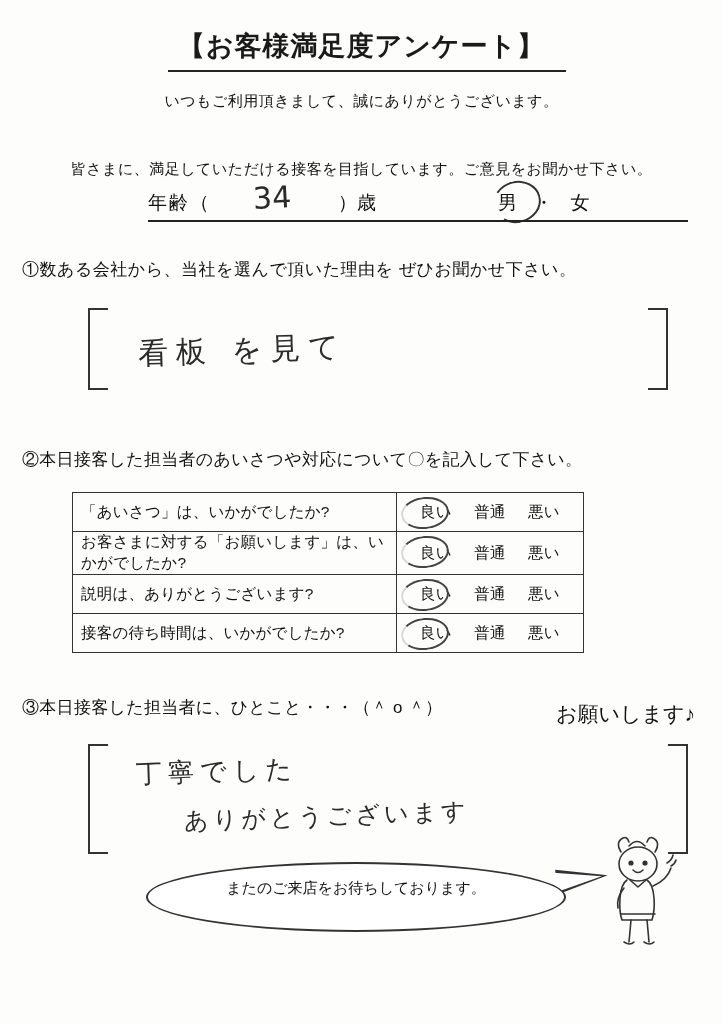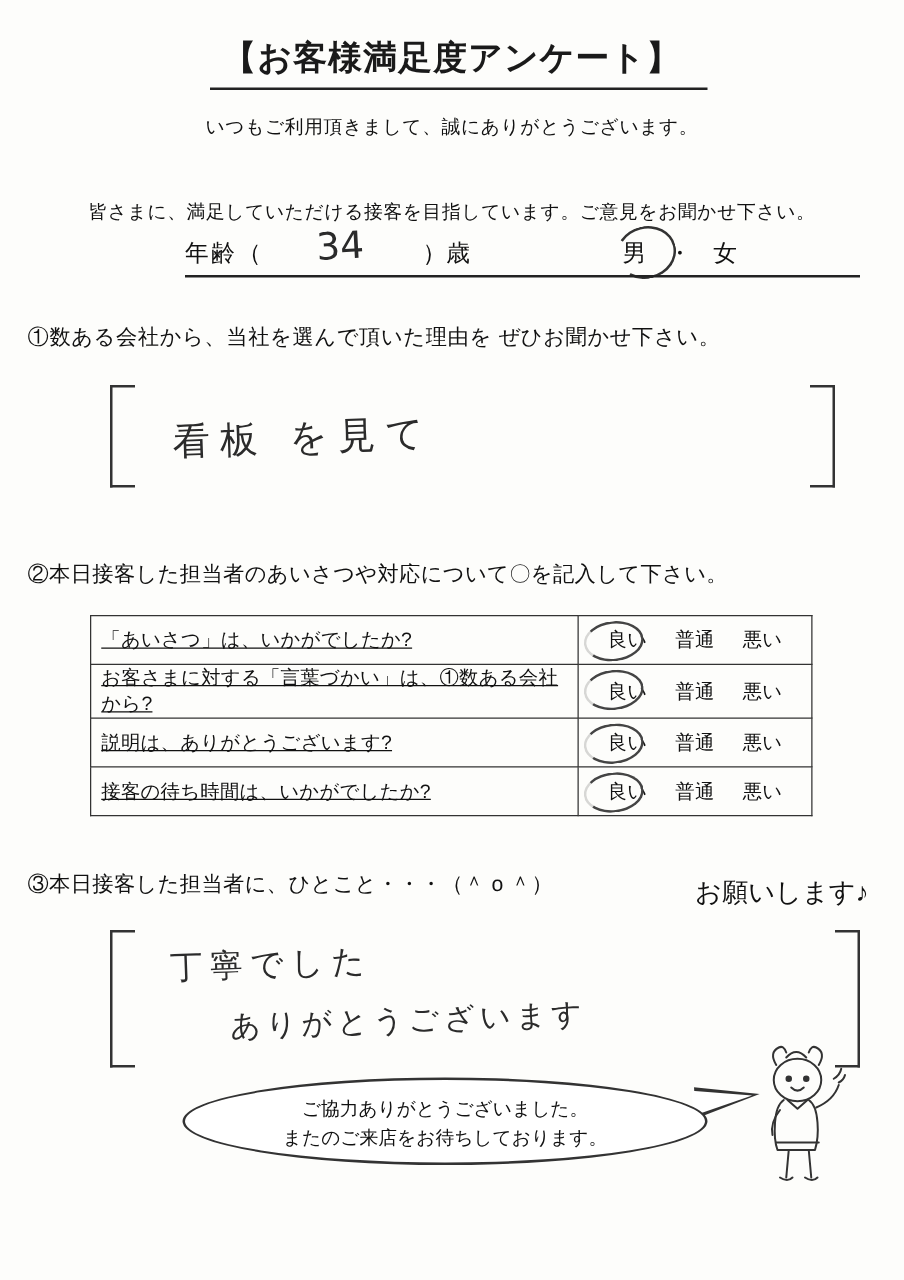--- a/index.html
+++ b/index.html
@@ -165,24 +165,23 @@
     position: absolute;
     top: 448px;
     left: 22px;
     font-size: 17px;
     letter-spacing: 0.3px;
   }
   table.survey {
     position: absolute;
     top: 492px;
     left: 72px;
-    width: 578px;
+    width: 512px;
     border-collapse: collapse;
     table-layout: fixed;
-    text-decoration: underline;
   }
   table.survey td {
     border: 1.5px solid #333;
     height: 38px;
     font-size: 15.5px;
     padding: 0 8px;
     letter-spacing: 0.2px;
   }
   table.survey td.opts {
     width: 186px;
@@ -343,21 +342,21 @@
   <table class="survey">
     <tbody>
       <tr>
         <td>「あいさつ」は、いかがでしたか?</td>
         <td class="opts">
           <span class="ring"></span>
           <span class="opt">良い</span><span class="opt">普通</span><span class="opt">悪い</span>
         </td>
       </tr>
       <tr>
-        <td>お客さまに対する「言葉づかい」は、①数ある会社から?</td>
+        <td>お客さまに対する「お願いします」は、いかがでしたか?</td>
         <td class="opts">
           <span class="ring"></span>
           <span class="opt">良い</span><span class="opt">普通</span><span class="opt">悪い</span>
         </td>
       </tr>
       <tr>
         <td>説明は、ありがとうございます?</td>
         <td class="opts">
           <span class="ring"></span>
           <span class="opt">良い</span><span class="opt">普通</span><span class="opt">悪い</span>
@@ -378,21 +377,20 @@
   <div class="answer-box-2">
     <div class="bl"></div>
     <div class="br"></div>
     <div class="hand2a">丁寧でした</div>
     <div class="hand2b">ありがとうございます</div>
   </div>
 
   <div class="bubble-tail"></div>
   <div class="bubble-tail-inner"></div>
   <div class="bubble">
-    <div>ご協力ありがとうございました。</div>
     <div>またのご来店をお待ちしております。</div>
   </div>
 
   <div class="mascot">
     <svg viewBox="0 0 120 140" width="120" height="140" aria-hidden="true">
       <g fill="none" stroke="#333" stroke-width="1.6" stroke-linecap="round" stroke-linejoin="round">
 
         <path d="M38 22 q-6 -10 2 -14 q4 -2 6 4"></path>
         <path d="M72 22 q6 -10 -2 -14 q-4 -2 -6 4"></path>
         <path d="M46 16 q8 -9 16 0"></path>

